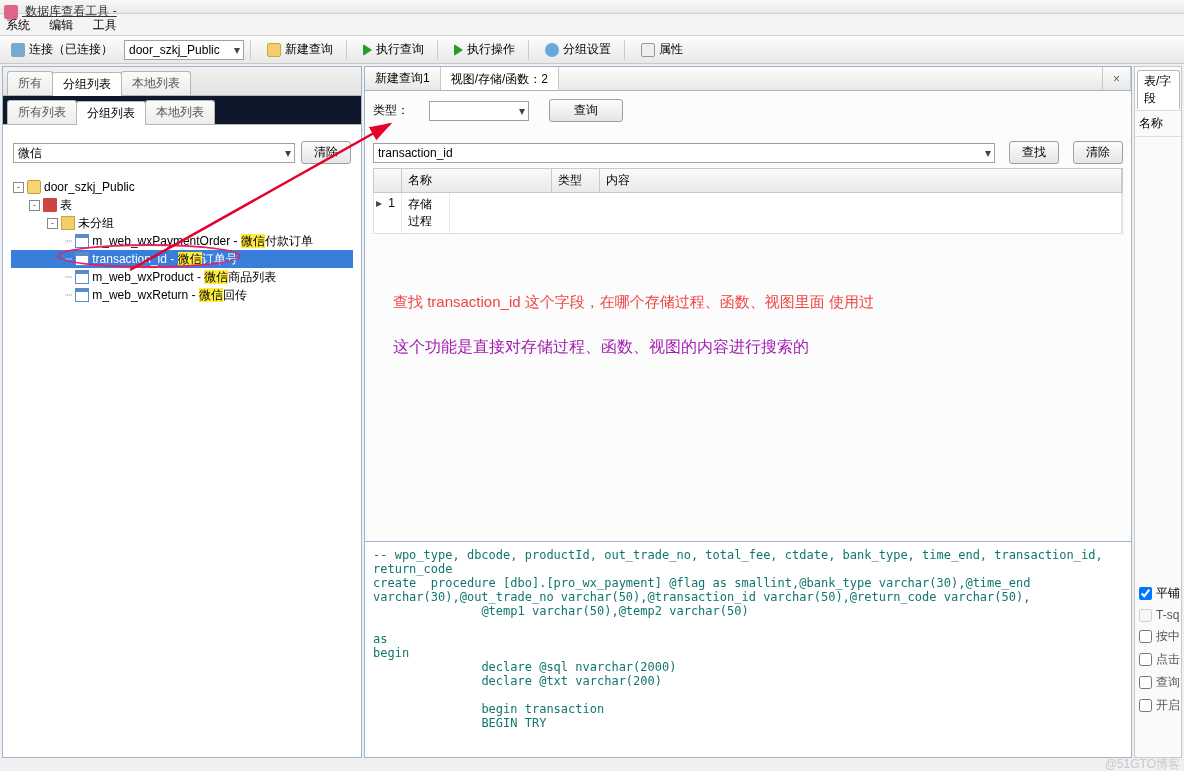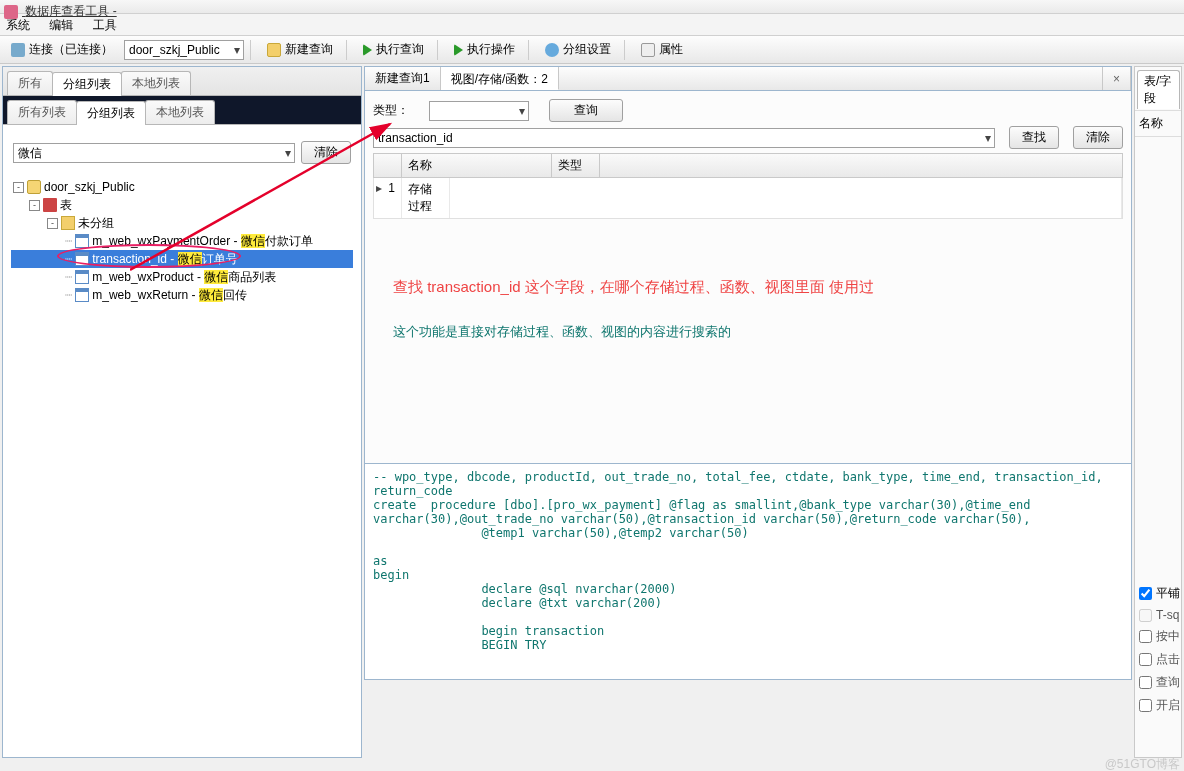--- a/index.html
+++ b/index.html
@@ -30,38 +30,38 @@
   .tree-row { display:flex; align-items:center; gap:3px; padding:0 2px; }
   .exp { width:11px;height:11px;border:1px solid #888;background:#fff;color:#444;font-size:9px;line-height:9px;text-align:center; }
   .node-ico{width:14px;height:14px;display:inline-block;}
   .ico-db{background:#f5d574;border:1px solid #bfa036;border-radius:2px;}
   .ico-book{background:#c44;border-radius:1px;}
   .ico-folder2{background:#f3cf6b;border:1px solid #c9a83a;}
   .ico-table{background:#fff;border:1px solid #5a8bc6;}
   .ico-table::before{content:"";display:block;height:3px;background:#5a8bc6;}
   .sel { background:#3a7edb; color:#fff; }
   mark{background:#ffeb3b;color:#000;padding:0;}
-  .right-area{flex:1; margin:2px 2px 2px 0; display:flex; flex-direction:column; height:614px;}
+  .right-area{flex:1; margin:2px 2px 2px 0; display:flex; flex-direction:column; height:692px;}
   .doc-tabs{ background:linear-gradient(#fdfdfd,#e8e8e8); border:1px solid #9db6ce; border-bottom:none; display:flex; height:24px; align-items:stretch; }
   .doc-tab{ padding:4px 10px; border-right:1px solid #c8c8c8; display:flex; align-items:center; gap:6px; cursor:default;}
   .doc-tab.active{ background:#fff; border-bottom:1px solid #fff;flex-direction:column; }
   .doc-close{color:#666;}
   .doc-body{ border:1px solid #9db6ce; background:#fcfcfc; flex:1; padding:8px 8px; display:flex; flex-direction:column; overflow:hidden; }
-  .type-row{display:flex;align-items:center;gap:20px;margin-bottom:4px;}
+  .type-row{display:flex;align-items:center;gap:20px;margin-bottom:19px;}
   .search-row{display:flex;align-items:center;gap:14px;margin-bottom:4px;}
   .result-head{display:flex;background:linear-gradient(#fafafa,#e9e9e9);border:1px solid #c9c9c9;}
   .rh{padding:3px 6px;border-right:1px solid #c9c9c9;}
   .rh.idx{width:28px;} .rh.name{width:150px;} .rh.type{width:48px;} .rh.content{flex:1;}
   .result-row{display:flex;border:1px solid #e0e0e0;border-top:none;background:#fff;}
   .rc{padding:3px 6px;border-right:1px solid #e9e9e9;}
   .rc.idx{width:28px;text-align:right;position:relative;}
   .rc.idx::before{content:"▸";position:absolute;left:2px;color:#444;}
   .rc.name{width:150px;} .rc.type{width:48px;} .rc.content{flex:1;}
   .annot{color:#ef4444;margin:60px 20px 10px;font-size:15px;line-height:15px;}
-  .annot2{color:#0f766e;margin:30px 20px;font-size:13px;line-height:15px;}
+  .annot2{color:#a21caf;margin:30px 20px;font-size:16px;line-height:15px;}
   .circle{position:absolute;border:2px solid #e91e63;border-radius:50%;pointer-events:none;}
   .arrow-svg{position:absolute;pointer-events:none;}
   .sql-panel{border:1px solid #9db6ce;border-top:none;background:#fff;height:216px;padding:6px 8px;overflow:auto;font-family:Tahoma,Consolas,monospace;white-space:pre-wrap;color:#0f766e;}
   .side-panel{width:48px;border:1px solid #c9c9c9;margin:2px 2px 2px 0;background:#fafafa;height:692px;}
   .side-tabrow{display:flex;padding:2px;border-bottom:1px solid #ddd;}
   .side-tabrow .tab{padding:2px 6px;}
   .side-body{padding:6px 4px;}
   .chk{display:flex;align-items:center;gap:4px;margin:6px 0;color:#555;white-space:nowrap;}
   .chk input{margin:0;}
   .chk.checked{color:#000;}
@@ -200,20 +200,21 @@
       <div class="search-row">
         <div class="combo" style="flex:1">transaction_id</div>
         <div class="btn">查找</div>
         <div class="btn">清除</div>
       </div>
 
       <div class="result-head">
         <div class="rh idx"></div>
         <div class="rh name">名称</div>
         <div class="rh type">类型</div>
+        <div class="rh content">内容</div>
       </div>
       <div id="result-rows">
           <div class="result-row">
             <div class="rc idx">1</div>
             <div class="rc type">存储过程</div>
             <div class="rc content"></div>
           </div>
         </div>
 
       <div class="result-area">

